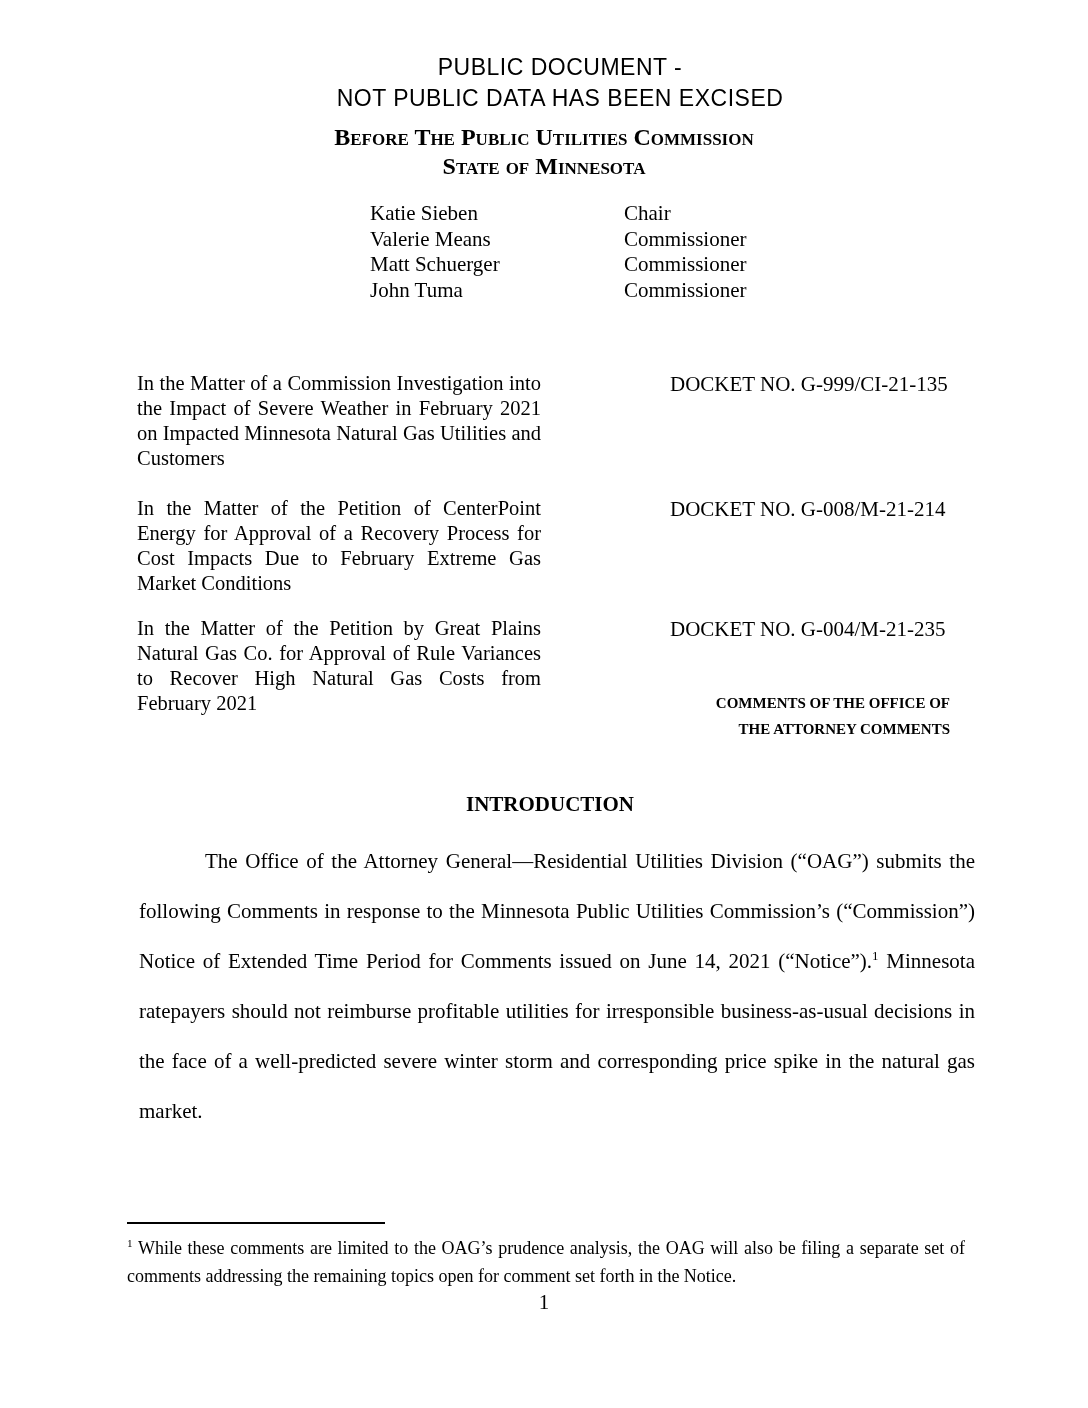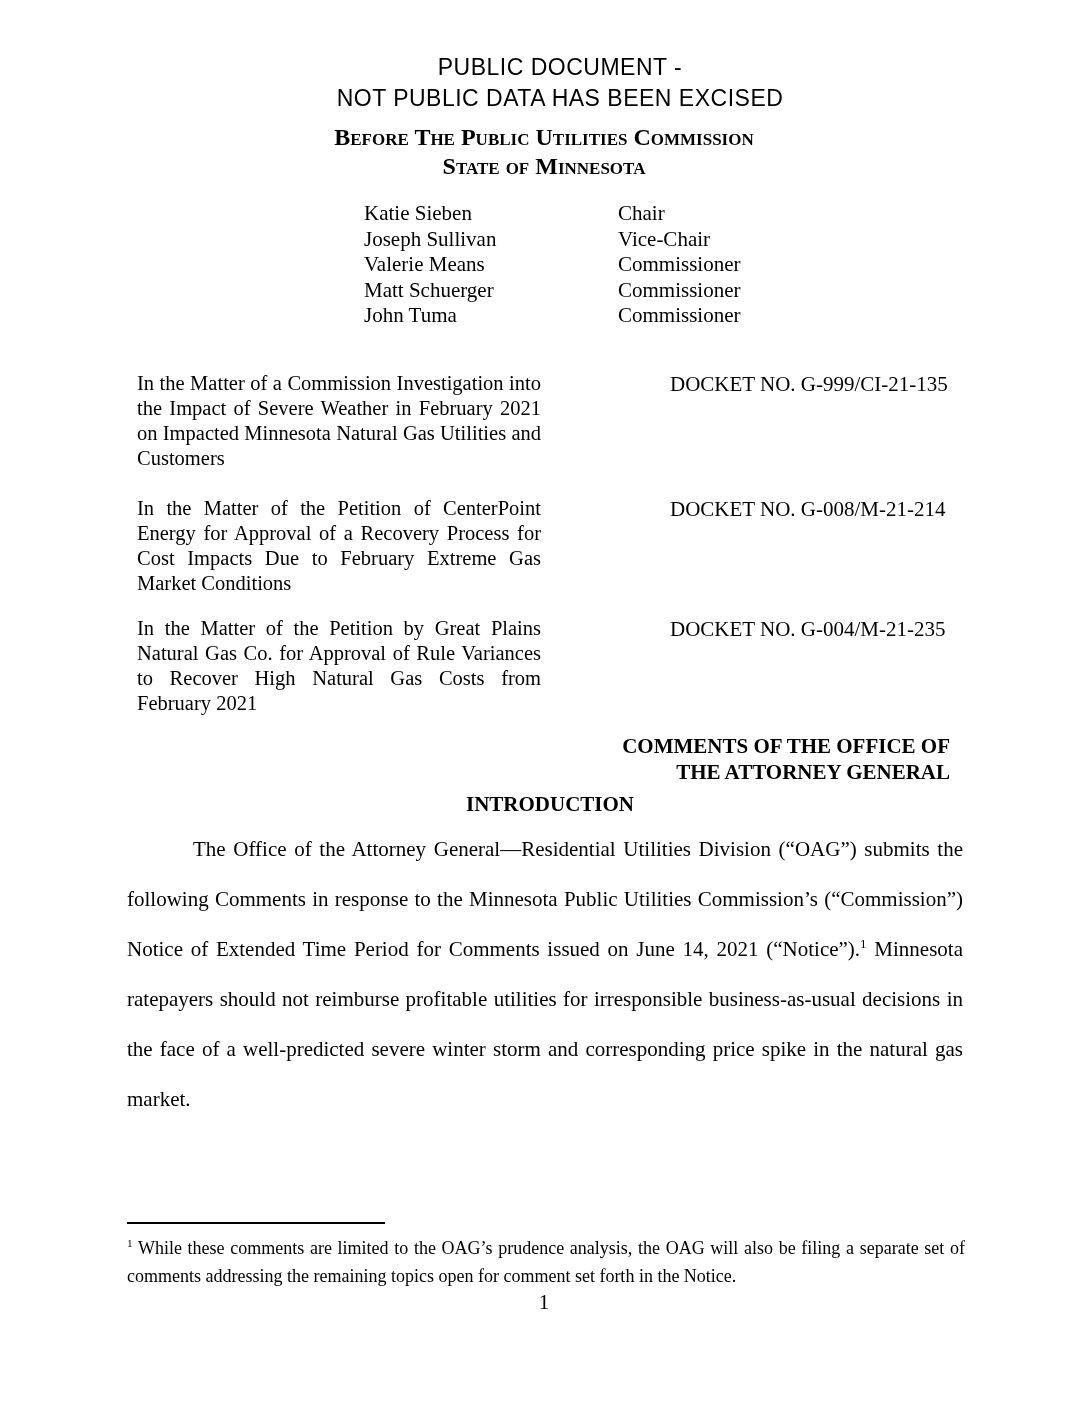--- a/index.html
+++ b/index.html
@@ -33,55 +33,55 @@
     font-variant: small-caps;
     font-size: 24px; line-height: 29px;
   }
 
   
   .commissioners {
     position: absolute; top: 201px; left: 364px;
     font-size: 21px; line-height: 25.5px;
   }
   .c-row { display: flex; }
-  .c-name { width: 254px; }
+  .c-name { width: 254px; margin-left: 6px; }
 
   
   .matter-row { position: absolute; left: 0; width: 100%; }
   .matter-row-0 { top: 371px; }
   .matter-row-1 { top: 496px; }
   .matter-row-2 { top: 616px; }
   .matter-caption {
     position: absolute; left: 137px; top: 0; width: 404px;
     font-size: 20.5px; line-height: 25px;
     text-align: justify;
   }
   .matter-docket {
     position: absolute; left: 670px; top: 1px;
     font-size: 21px; white-space: nowrap;
   }
 
   .comments-title {
     position: absolute; top: 690px; left: 590px; width: 360px;
     text-align: right;
     font-weight: bold;
-    font-size: 21px; line-height: 26px; margin-top: 43px;
+    font-size: 15px; line-height: 26px;
   }
 
   .intro-heading {
     position: absolute; top: 792px; left: 0; width: 100%;
     text-align: center;
     font-weight: bold;
     font-size: 21px;
     padding-left: 12px;
   }
 
   .body-para {
     position: absolute; top: 824px; left: 127px; width: 836px;
-    margin: 0;
+    margin: 12px;
     font-size: 21px; line-height: 50px;
     text-align: justify;
     text-indent: 66px;
   }
   .body-para sup, .footnote sup {
     font-size: 0.62em;
     vertical-align: super;
     line-height: 0;
   }
 
@@ -115,24 +115,20 @@
     <div>Before The Public Utilities Commission</div>
     <div>State of Minnesota</div>
   </div>
 
   <div class="commissioners">
     <div class="c-row">
       <span class="c-name">Katie Sieben</span>
       <span class="c-title">Chair</span>
     </div>
     <div class="c-row">
-      <span class="c-name">Joseph Sullivan</span>
-      <span class="c-title">Vice-Chair</span>
-    </div>
-    <div class="c-row">
       <span class="c-name">Valerie Means</span>
       <span class="c-title">Commissioner</span>
     </div>
     <div class="c-row">
       <span class="c-name">Matt Schuerger</span>
       <span class="c-title">Commissioner</span>
     </div>
     <div class="c-row">
       <span class="c-name">John Tuma</span>
       <span class="c-title">Commissioner</span>
@@ -149,21 +145,21 @@
     <div class="matter-docket">DOCKET NO. G-008/M-21-214</div>
   </div>
 
   <div class="matter-row matter-row-2">
     <div class="matter-caption">In the Matter of the Petition by Great Plains Natural Gas Co. for Approval of Rule Variances to Recover High Natural Gas Costs from February 2021</div>
     <div class="matter-docket">DOCKET NO. G-004/M-21-235</div>
   </div>
 
   <div class="comments-title">
     <div>COMMENTS OF THE OFFICE OF</div>
-    <div>THE ATTORNEY GENERAL</div>
+    <div>THE ATTORNEY COMMENTS</div>
   </div>
 
   <div class="intro-heading">INTRODUCTION</div>
 
   <p class="body-para"><span>The Office of the Attorney General—Residential Utilities Division (“OAG”) submits the following Comments in response to the Minnesota Public Utilities Commission’s (“Commission”) Notice of Extended Time Period for Comments issued on June 14, 2021 (“Notice”).</span><sup>1</sup><span>  Minnesota ratepayers should not reimburse profitable utilities for irresponsible business-as-usual decisions in the face of a well-predicted severe winter storm and corresponding price spike in the natural gas market.</span></p>
 
   <div class="footnote-rule"></div>
 
   <div class="footnote"><sup>1</sup> <span>While these comments are limited to the OAG’s prudence analysis, the OAG will also be filing a separate set of comments addressing the remaining topics open for comment set forth in the Notice.</span></div>
 

